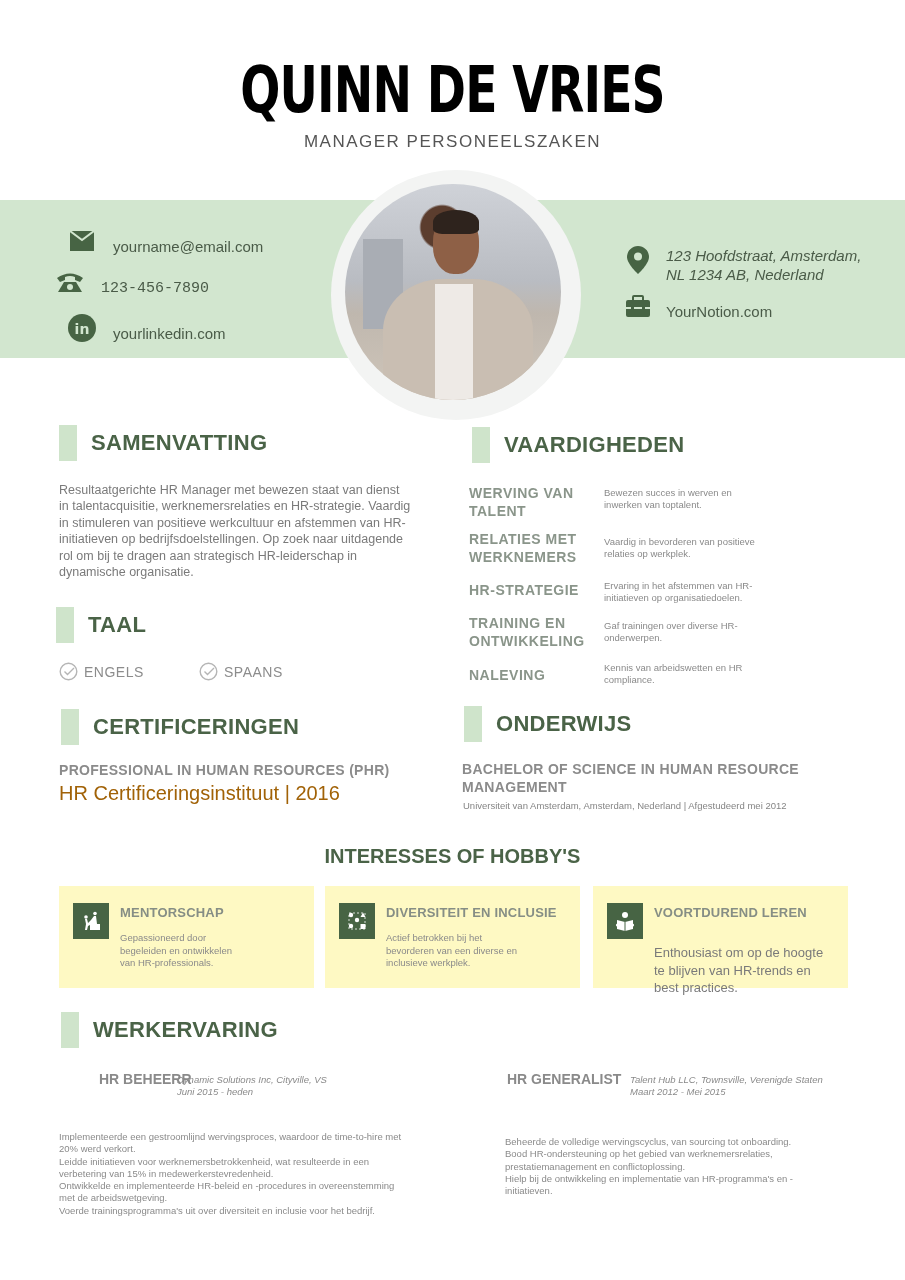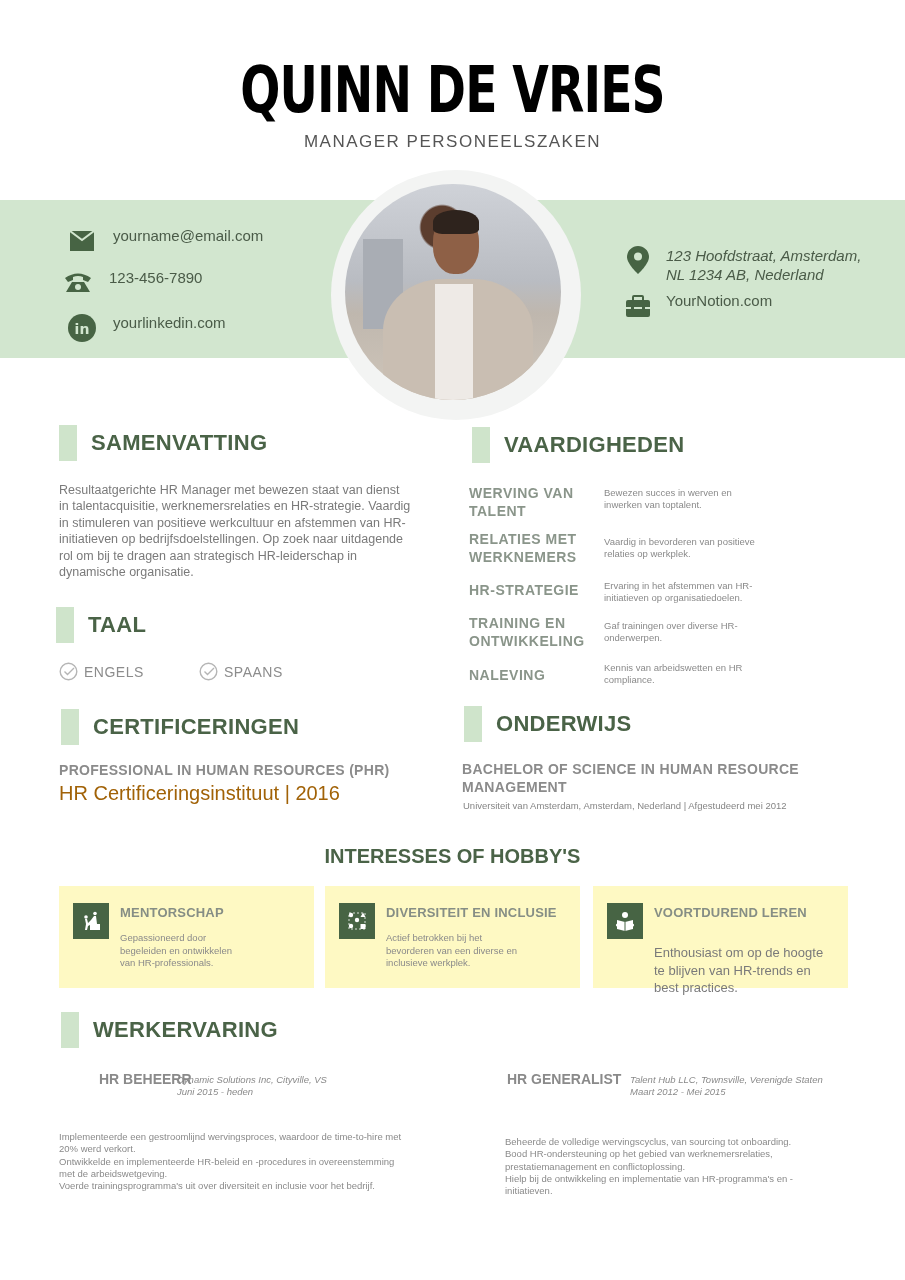--- a/index.html
+++ b/index.html
@@ -7,21 +7,21 @@
   body { font-family: "Liberation Sans", "DejaVu Sans", sans-serif; color: #6f6f6f; position: relative; }
 
   .abs { position: absolute; }
 
   
   .name { left: 0; width: 905px; top: 52px; text-align: center; font-family: "DejaVu Sans", sans-serif; font-weight: 900; font-size: 64px; letter-spacing: -1px; color: #000; transform: scaleX(0.82); transform-origin: center; line-height: 76px; font-stretch: condensed; }
   .subtitle { left: 0; width: 905px; top: 132px; text-align: center; font-size: 17px; letter-spacing: 1.5px; color: #555; }
 
   
   .band { left: 0; top: 200px; width: 905px; height: 158px; background: #d2e6cf; }
-  .contact { display: flex; align-items: flex-start; color: #4a5b48; font-size: 15px; }
+  .contact { display: flex; align-items: flex-end; color: #4a5b48; font-size: 15px; }
   .contact .ico { width: 28px; height: 28px; display: flex; align-items: center; justify-content: center; margin-right: 17px; }
   .contact svg { display: block; }
 
   .photo-ring { left: 331px; top: 170px; width: 250px; height: 250px; border-radius: 50%; background: #f3f4f3; }
   .photo { left: 345px; top: 184px; width: 216px; height: 216px; border-radius: 50%; overflow: hidden;
     background: radial-gradient(circle at 45% 20%, #5b3d2e 0 10%, transparent 11%),
                 linear-gradient(180deg, #cfd2d8 0%, #b9bcc2 45%, #bfb7ae 60%, #cfc6ba 100%); }
   .photo .jacket { position: absolute; left: 38px; top: 95px; width: 150px; height: 130px; border-radius: 40% 40% 0 0; background: #c9beb2; }
   .photo .shirt { position: absolute; left: 90px; top: 100px; width: 38px; height: 120px; background: #eeeae6; }
   .photo .head { position: absolute; left: 88px; top: 30px; width: 46px; height: 60px; border-radius: 45%; background: #8e6046; }
@@ -71,21 +71,21 @@
 <div class="abs contact" style="left:68px; top:227px;">
   <span class="ico">
     <svg width="24" height="20" viewBox="0 0 24 20">
         <rect x="0" y="0" width="24" height="20" fill="#476444"></rect>
         <path d="M0 0 L12 9 L24 0" fill="none" stroke="#d2e6cf" stroke-width="2"></path>
       </svg>
   </span>
   <span>yourname@email.com</span>
 </div>
 
-<div class="abs contact" style="left:64px; top:269px;">
+<div class="abs contact" style="left:56px; top:269px;font-family:Liberation Mono, monospace;">
   <span class="ico">
     <svg width="28" height="22" viewBox="0 0 28 22">
         <path d="M1 6 Q14 -3 27 6 L24 10 L19 8 L19 5 Q14 3 9 5 L9 8 L4 10 Z" fill="#476444"></path>
         <path d="M8 10 L20 10 L26 20 L2 20 Z" fill="#476444"></path>
         <circle cx="14" cy="15" r="3" fill="#d2e6cf"></circle>
       </svg>
   </span>
   <span>123-456-7890</span>
 </div>
 
@@ -246,20 +246,21 @@
   <div class="sec-title">WERKERVARING</div>
 </div>
 
 <div class="abs job-title" style="left:59px; top:1071px;margin-left:40px;">HR BEHEERR</div>
 <div class="abs job-meta" style="left:177px; top:1074px;">
   <div>Dynamic Solutions Inc, Cityville, VS</div>
   <div>Juni 2015 - heden</div>
 </div>
 <div class="abs job-desc" style="left:59px; top:1131px; width:350px;">
   <div>Implementeerde een gestroomlijnd wervingsproces, waardoor de time-to-hire met 20% werd verkort.</div>
+  <div>Leidde initiatieven voor werknemersbetrokkenheid, wat resulteerde in een verbetering van 15% in medewerkerstevredenheid.</div>
   <div>Ontwikkelde en implementeerde HR-beleid en -procedures in overeenstemming met de arbeidswetgeving.</div>
   <div>Voerde trainingsprogramma's uit over diversiteit en inclusie voor het bedrijf.</div>
 </div>
 
 <div class="abs job-title" style="left:507px; top:1071px;">HR GENERALIST</div>
 <div class="abs job-meta" style="left:630px; top:1074px; width:206px; text-align:left;">
   <div>Talent Hub LLC, Townsville, Verenigde Staten</div>
   <div>Maart 2012 - Mei 2015</div>
 </div>
 <div class="abs job-desc" style="left:505px; top:1136px; width:300px;">

